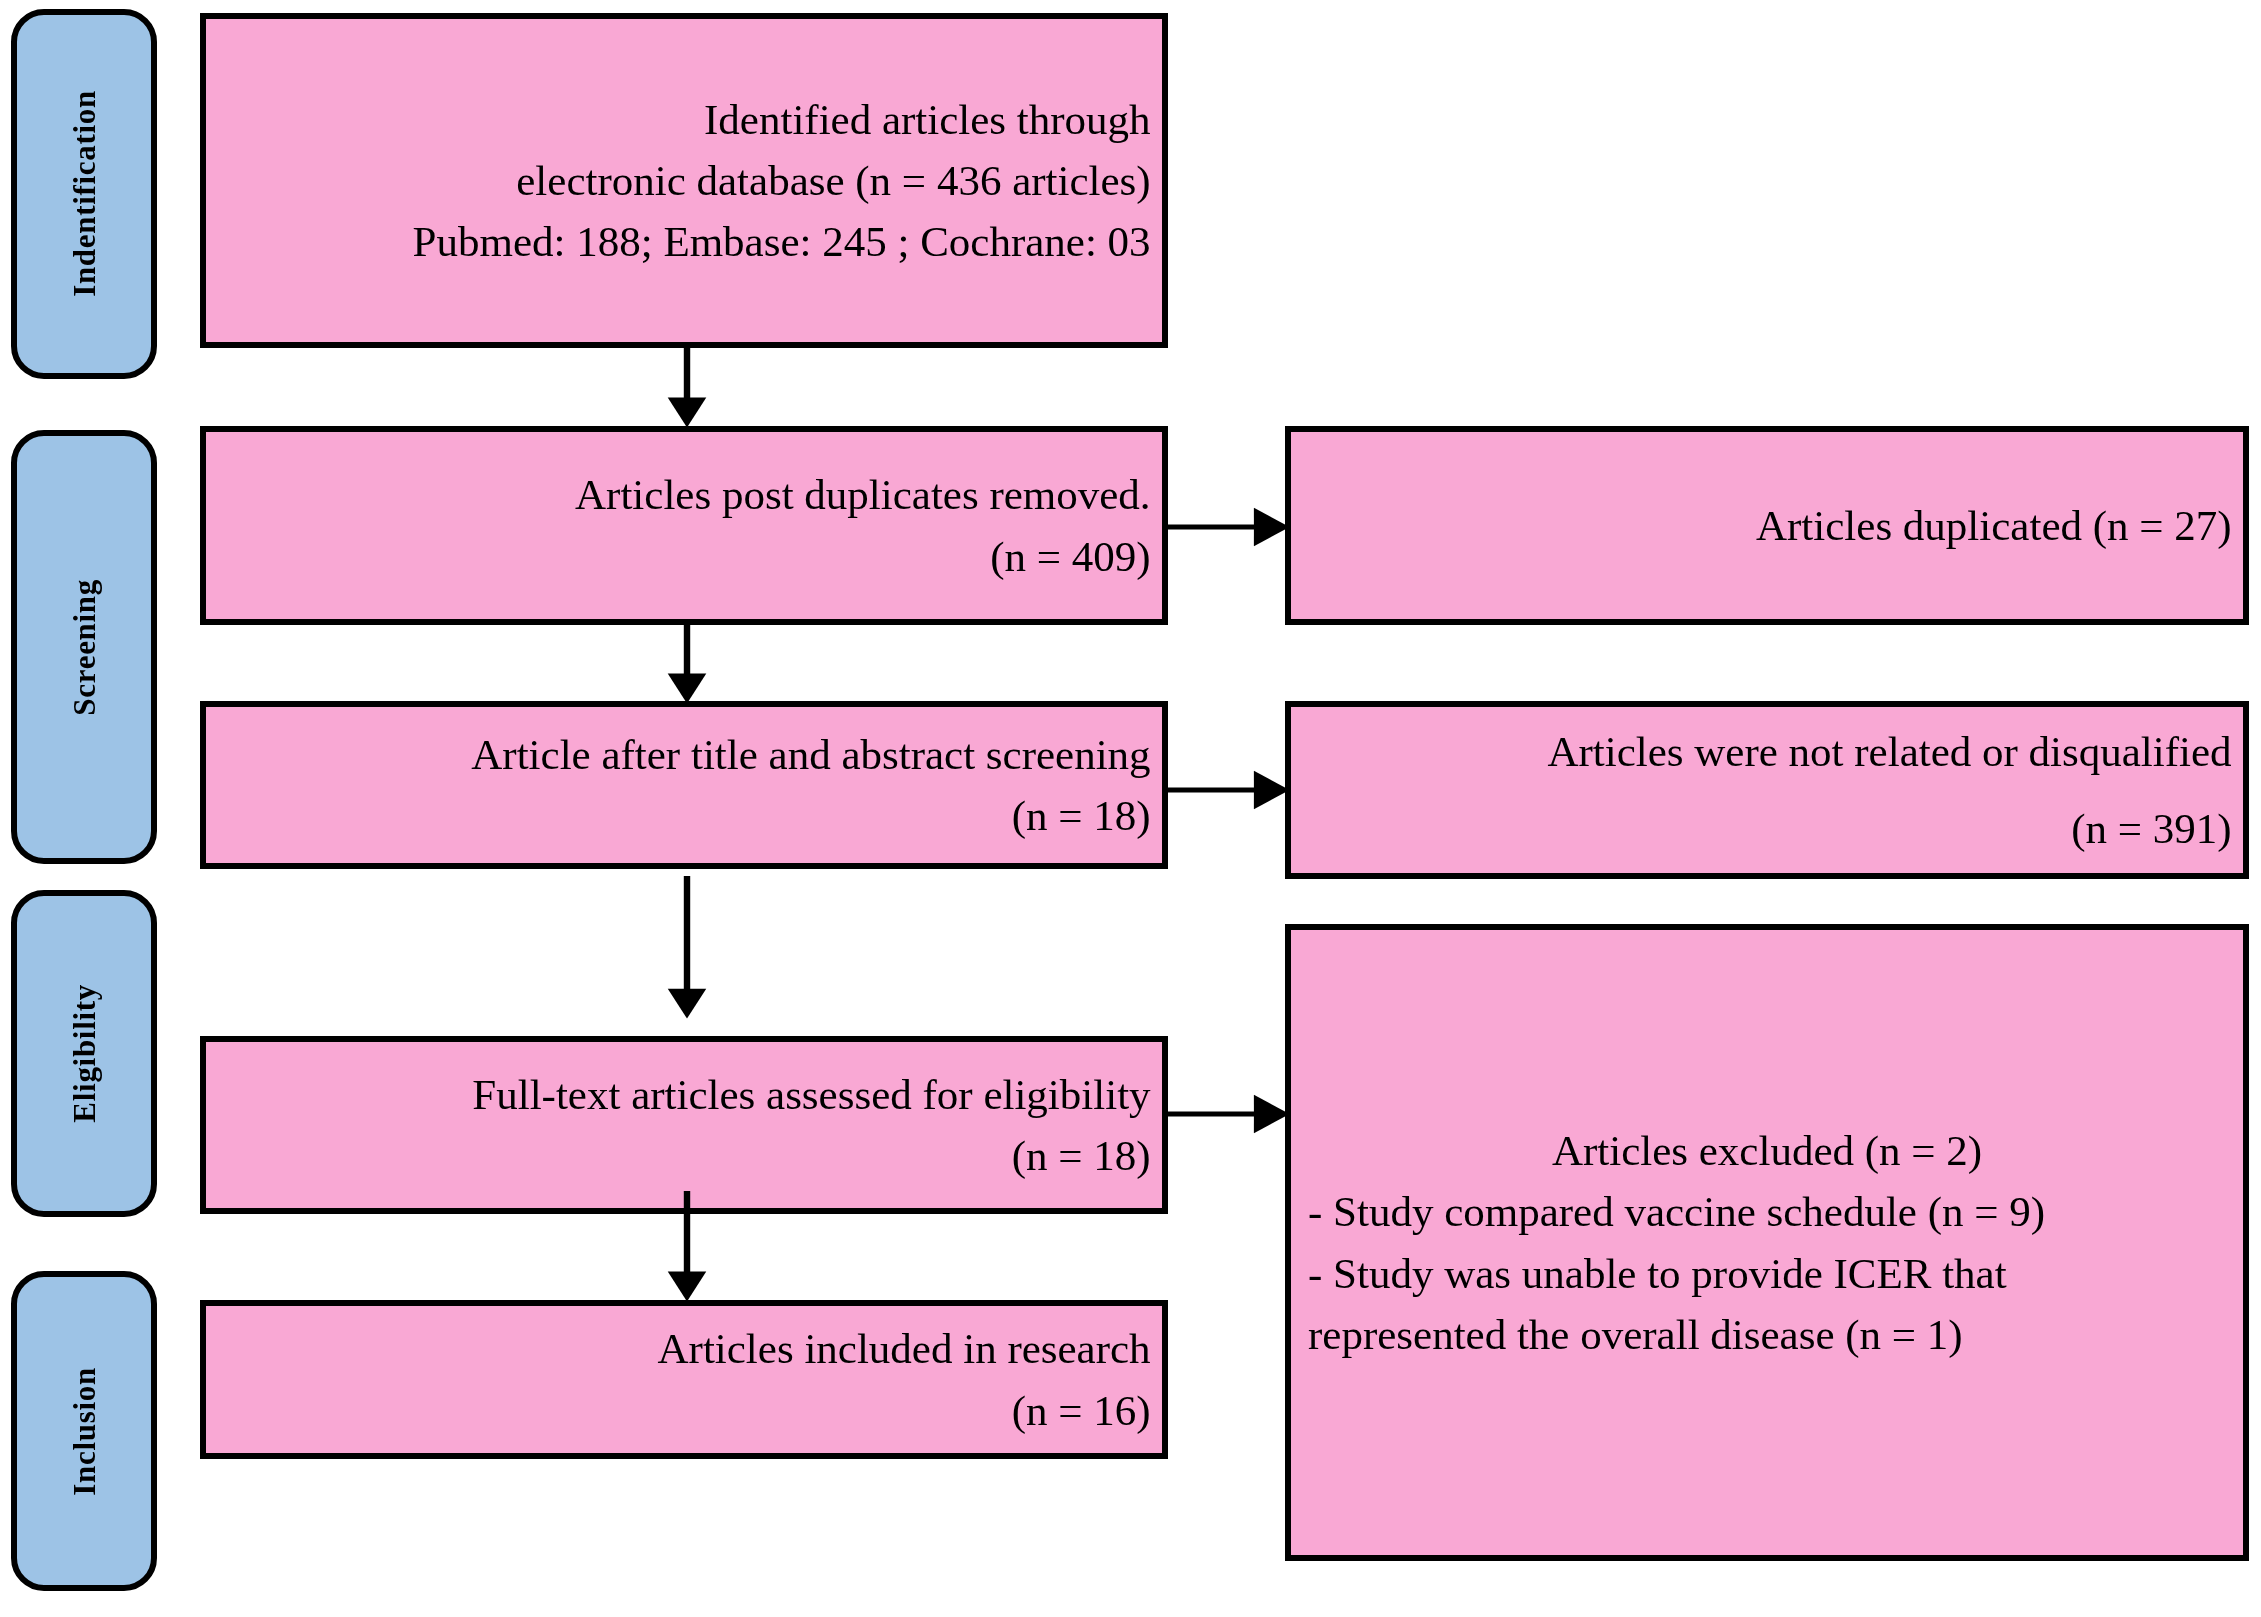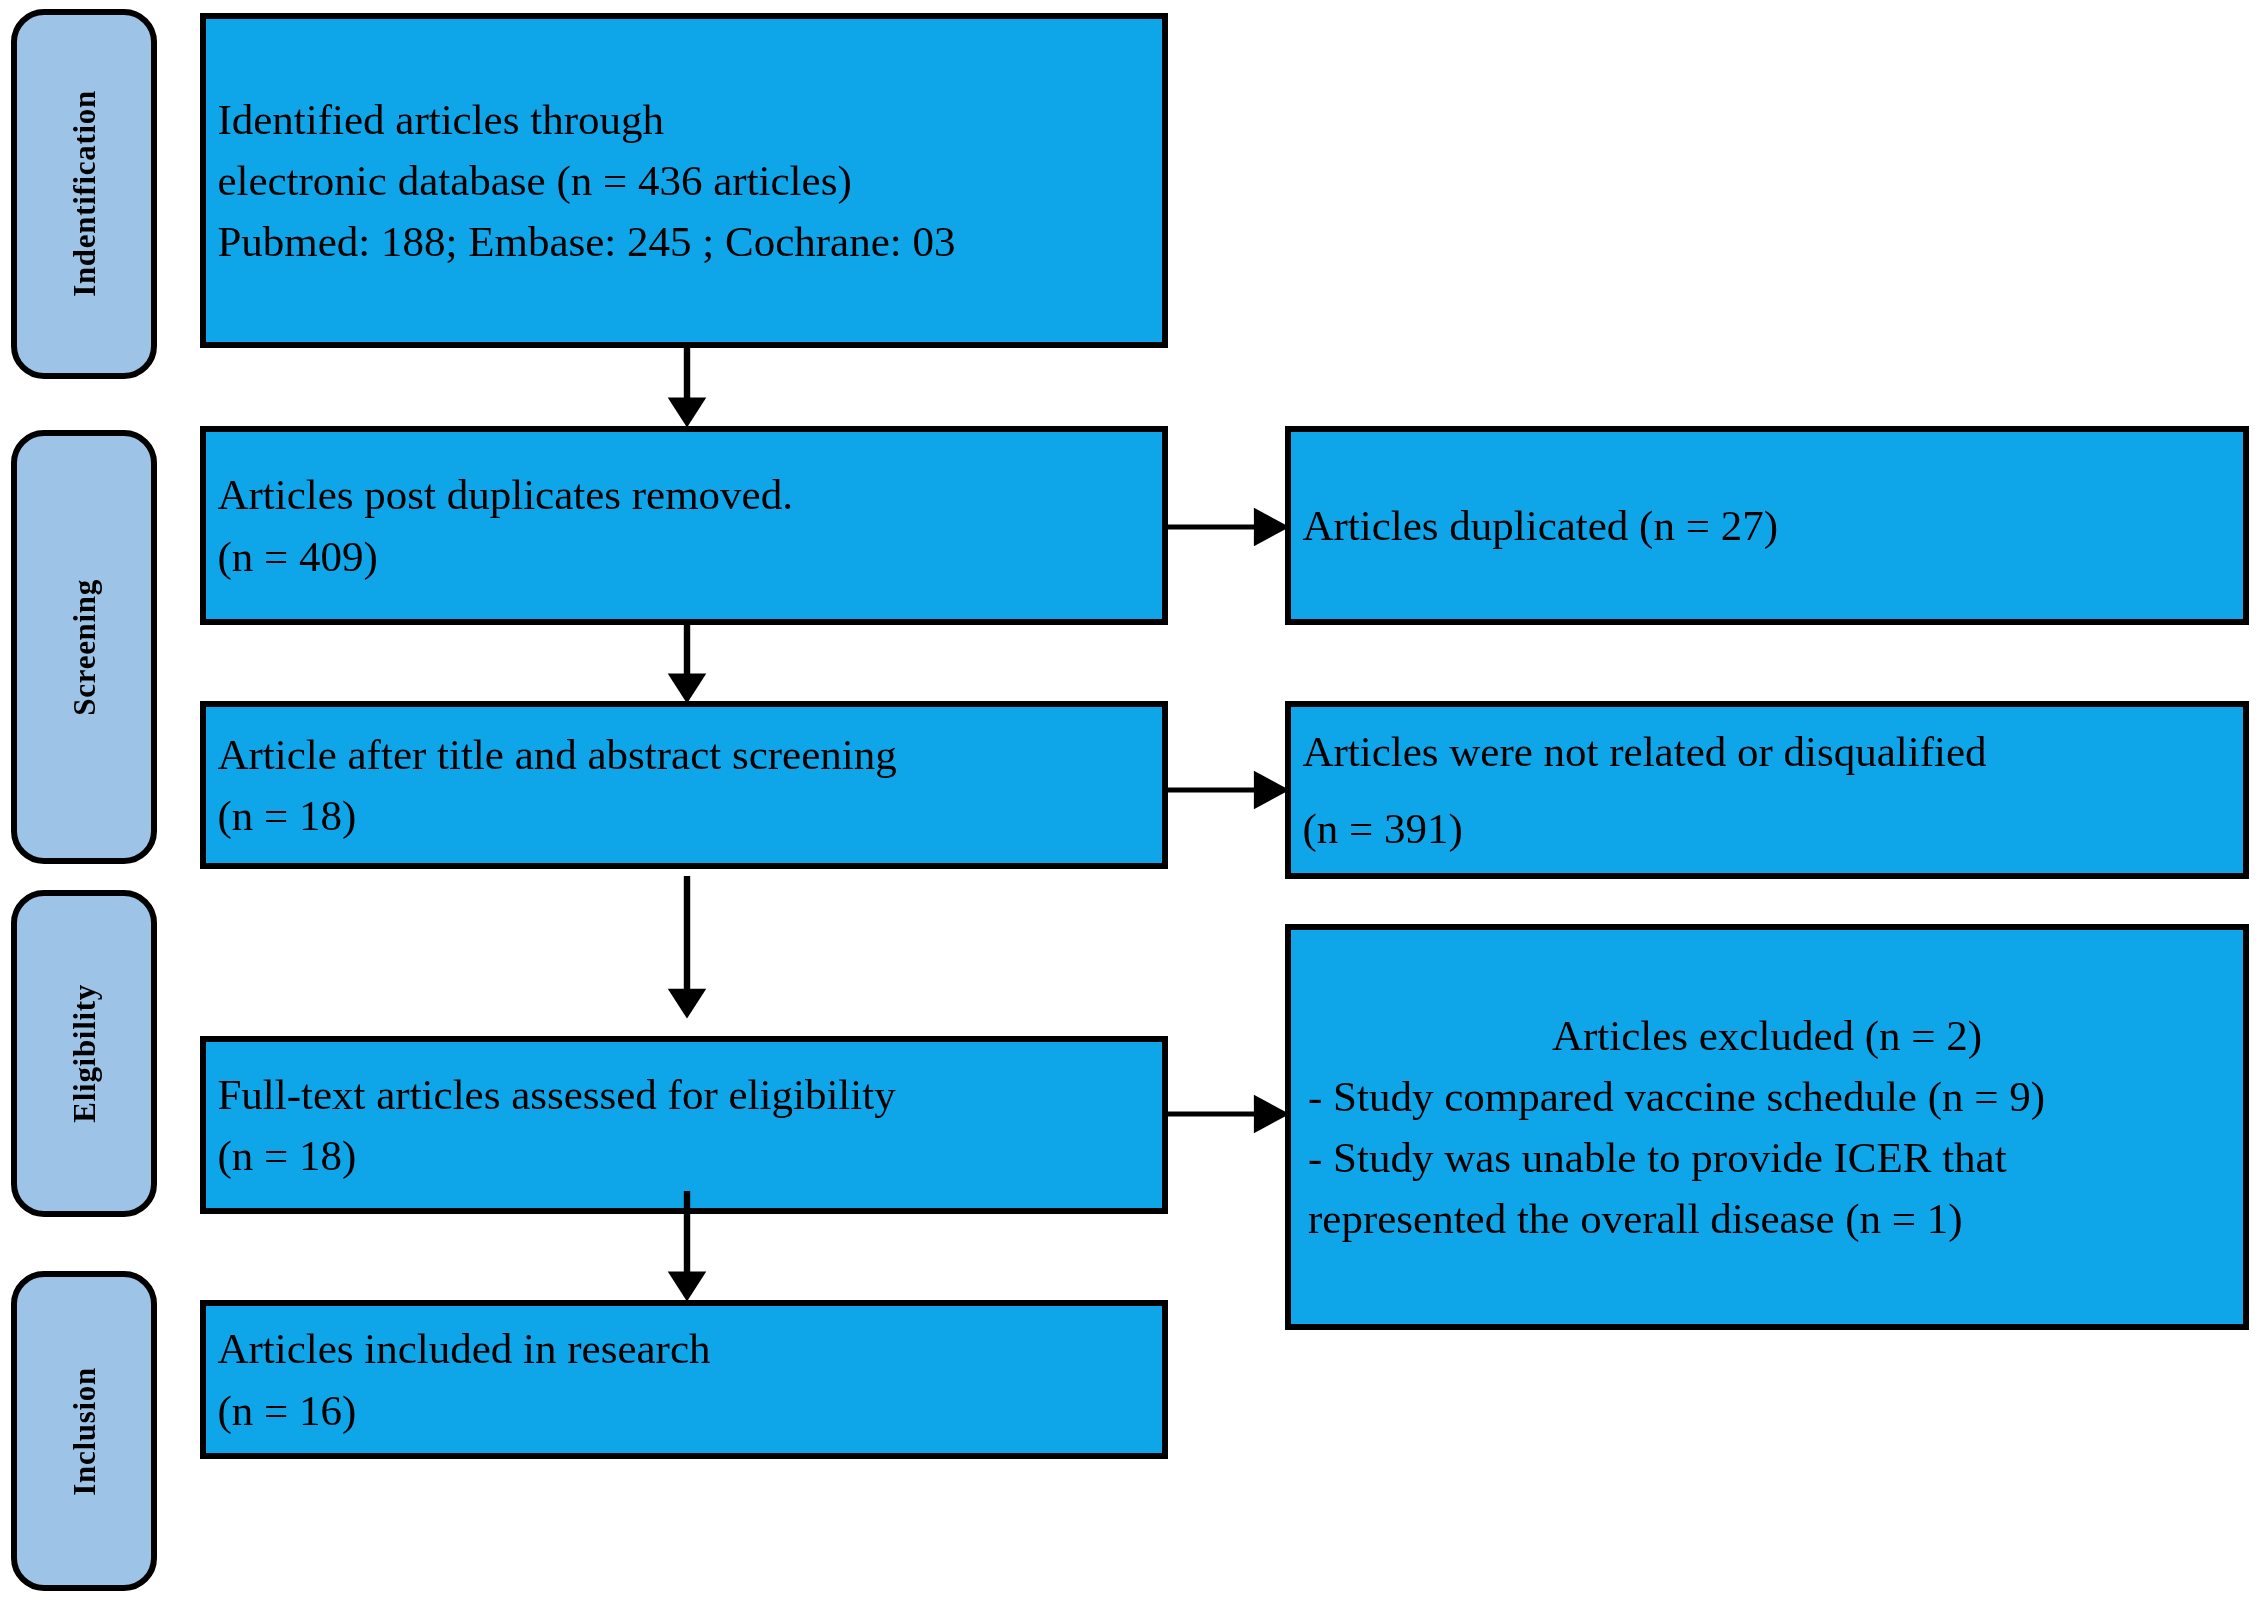--- a/index.html
+++ b/index.html
@@ -36,26 +36,26 @@
     font-size: 31px;
     letter-spacing: 0.7px;
     color: #000000;
     white-space: nowrap;
     line-height: 1;
   }
 
   
   .flow-box {
     position: absolute;
-    background: #0ea5e9;
+    background: #f9a8d4;
     border: 6.4px solid #000000;
     box-sizing: border-box;
     display: flex;
     flex-direction: column;
-    align-items: flex-start;
+    align-items: flex-end;
     justify-content: center;
     padding: 0 11.4px;
   }
   .flow-box .line {
     font-size: 43px;
     line-height: 1.42;
     color: #000000;
     white-space: nowrap;
     text-align: center;
   }
@@ -120,21 +120,21 @@
 
   <div class="flow-box" style="left:1285px; top:426px; width:964px; height:199px;">
     <div class="line">Articles duplicated (n = 27)</div>
   </div>
 
   <div class="flow-box" style="left:1285px; top:701px; width:964px; height:178px;gap:16px;">
     <div class="line">Articles were not related or disqualified</div>
     <div class="line">(n = 391)</div>
   </div>
 
-  <div class="flow-box left-align" style="left:1285px; top:924px; width:964px; height:406px; padding:0 17px;">
+  <div class="flow-box left-align" style="left:1285px; top:924px; width:964px; height:637px; padding:0 17px;">
     <div class="line" style="align-self:center; text-align:center;">Articles excluded (n = 2)</div>
     <div class="line">- Study compared vaccine schedule (n = 9)</div>
     <div class="line">- Study was unable to provide ICER that</div>
     <div class="line">represented the overall disease (n = 1)</div>
   </div>
 
   <div class="connector" style="left:662px; top:346px; width:50px; height:83px;">
     <svg width="50" height="83" viewBox="0 0 70 116">
       <line x1="35" y1="0" x2="35" y2="78" stroke="#000" stroke-width="9"></line>
       <polygon points="8,72 62,72 35,114" fill="#000"></polygon>

